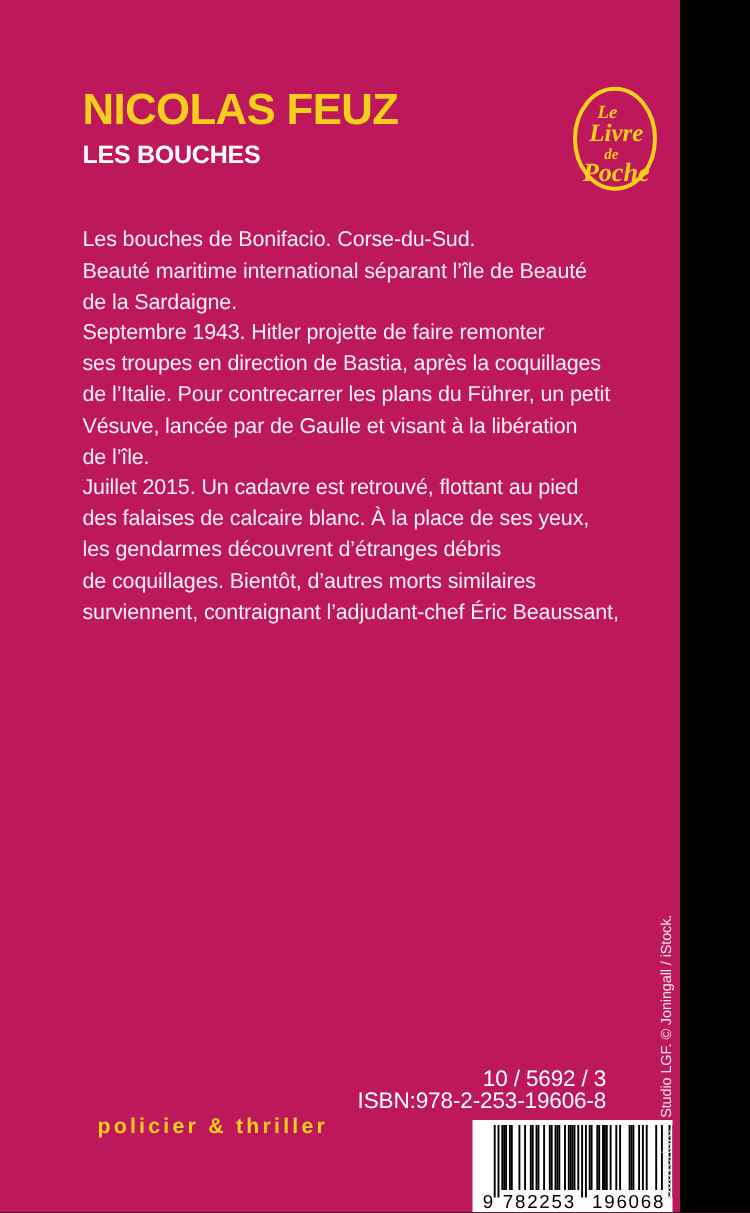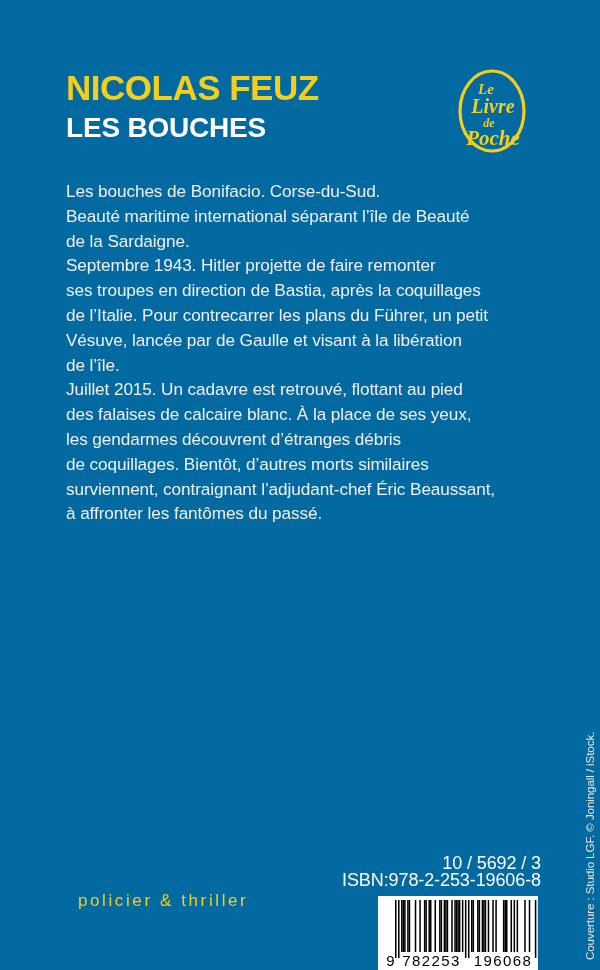--- a/index.html
+++ b/index.html
@@ -2,23 +2,23 @@
 <html><head>
 <meta charset="utf-8">
 <style>
   html, body {
     margin: 0;
     padding: 0;
     background: #000;
   }
   .cover {
     position: relative;
-    width: 600px;
+    width: 544px;
     height: 970px;
-    background: #0369a1;
+    background: #be185d;
     overflow: hidden;
     font-family: "Liberation Sans", sans-serif;
     -webkit-font-smoothing: antialiased;
   }
 
   
   .header {
     position: absolute;
     left: 66px;
     top: 70px;
@@ -28,21 +28,21 @@
   .author {
     font-size: 35px;
     font-weight: bold;
     color: #f3cf1c;
     letter-spacing: -0.5px;
     line-height: 1;
     margin: 0;
     white-space: nowrap;
   }
   .title {
-    font-size: 28px;
+    font-size: 20px;
     font-weight: bold;
     color: #ffffff;
     letter-spacing: -0.2px;
     line-height: 1;
     margin: 9px 0 0 0;
     white-space: nowrap;
   }
 
   
   .logo {
@@ -78,21 +78,21 @@
   }
   .blurb p { margin: 0; }
   .blurb .ln { display: block; white-space: nowrap; }
 
   
   .genre {
     position: absolute;
     left: 78px;
     top: 891px;
     font-size: 17px;
-    font-weight: normal;
+    font-weight: bold;
     color: #f3cf1c;
     letter-spacing: 2.6px;
     white-space: nowrap;
   }
   .codes {
     position: absolute;
     right: 59px;
     top: 855px;
     text-align: right;
     color: #ffffff;
@@ -166,21 +166,20 @@
       <span class="ln">de l’Italie. Pour contrecarrer les plans du Führer, un petit</span>
       <span class="ln">Vésuve, lancée par de Gaulle et visant à la libération</span>
       <span class="ln">de l’île.</span>
     </p>
     <p>
       <span class="ln">Juillet 2015. Un cadavre est retrouvé, flottant au pied</span>
       <span class="ln">des falaises de calcaire blanc. À la place de ses yeux,</span>
       <span class="ln">les gendarmes découvrent d’étranges débris</span>
       <span class="ln">de coquillages. Bientôt, d’autres morts similaires</span>
       <span class="ln">surviennent, contraignant l’adjudant-chef Éric Beaussant,</span>
-      <span class="ln">à affronter les fantômes du passé.</span>
     </p>
   </div>
 
   <div class="genre">policier &amp; thriller</div>
 
   <div class="codes">
     <div>10 / 5692 / 3</div>
     <div>ISBN:978-2-253-19606-8</div>
   </div>
 

